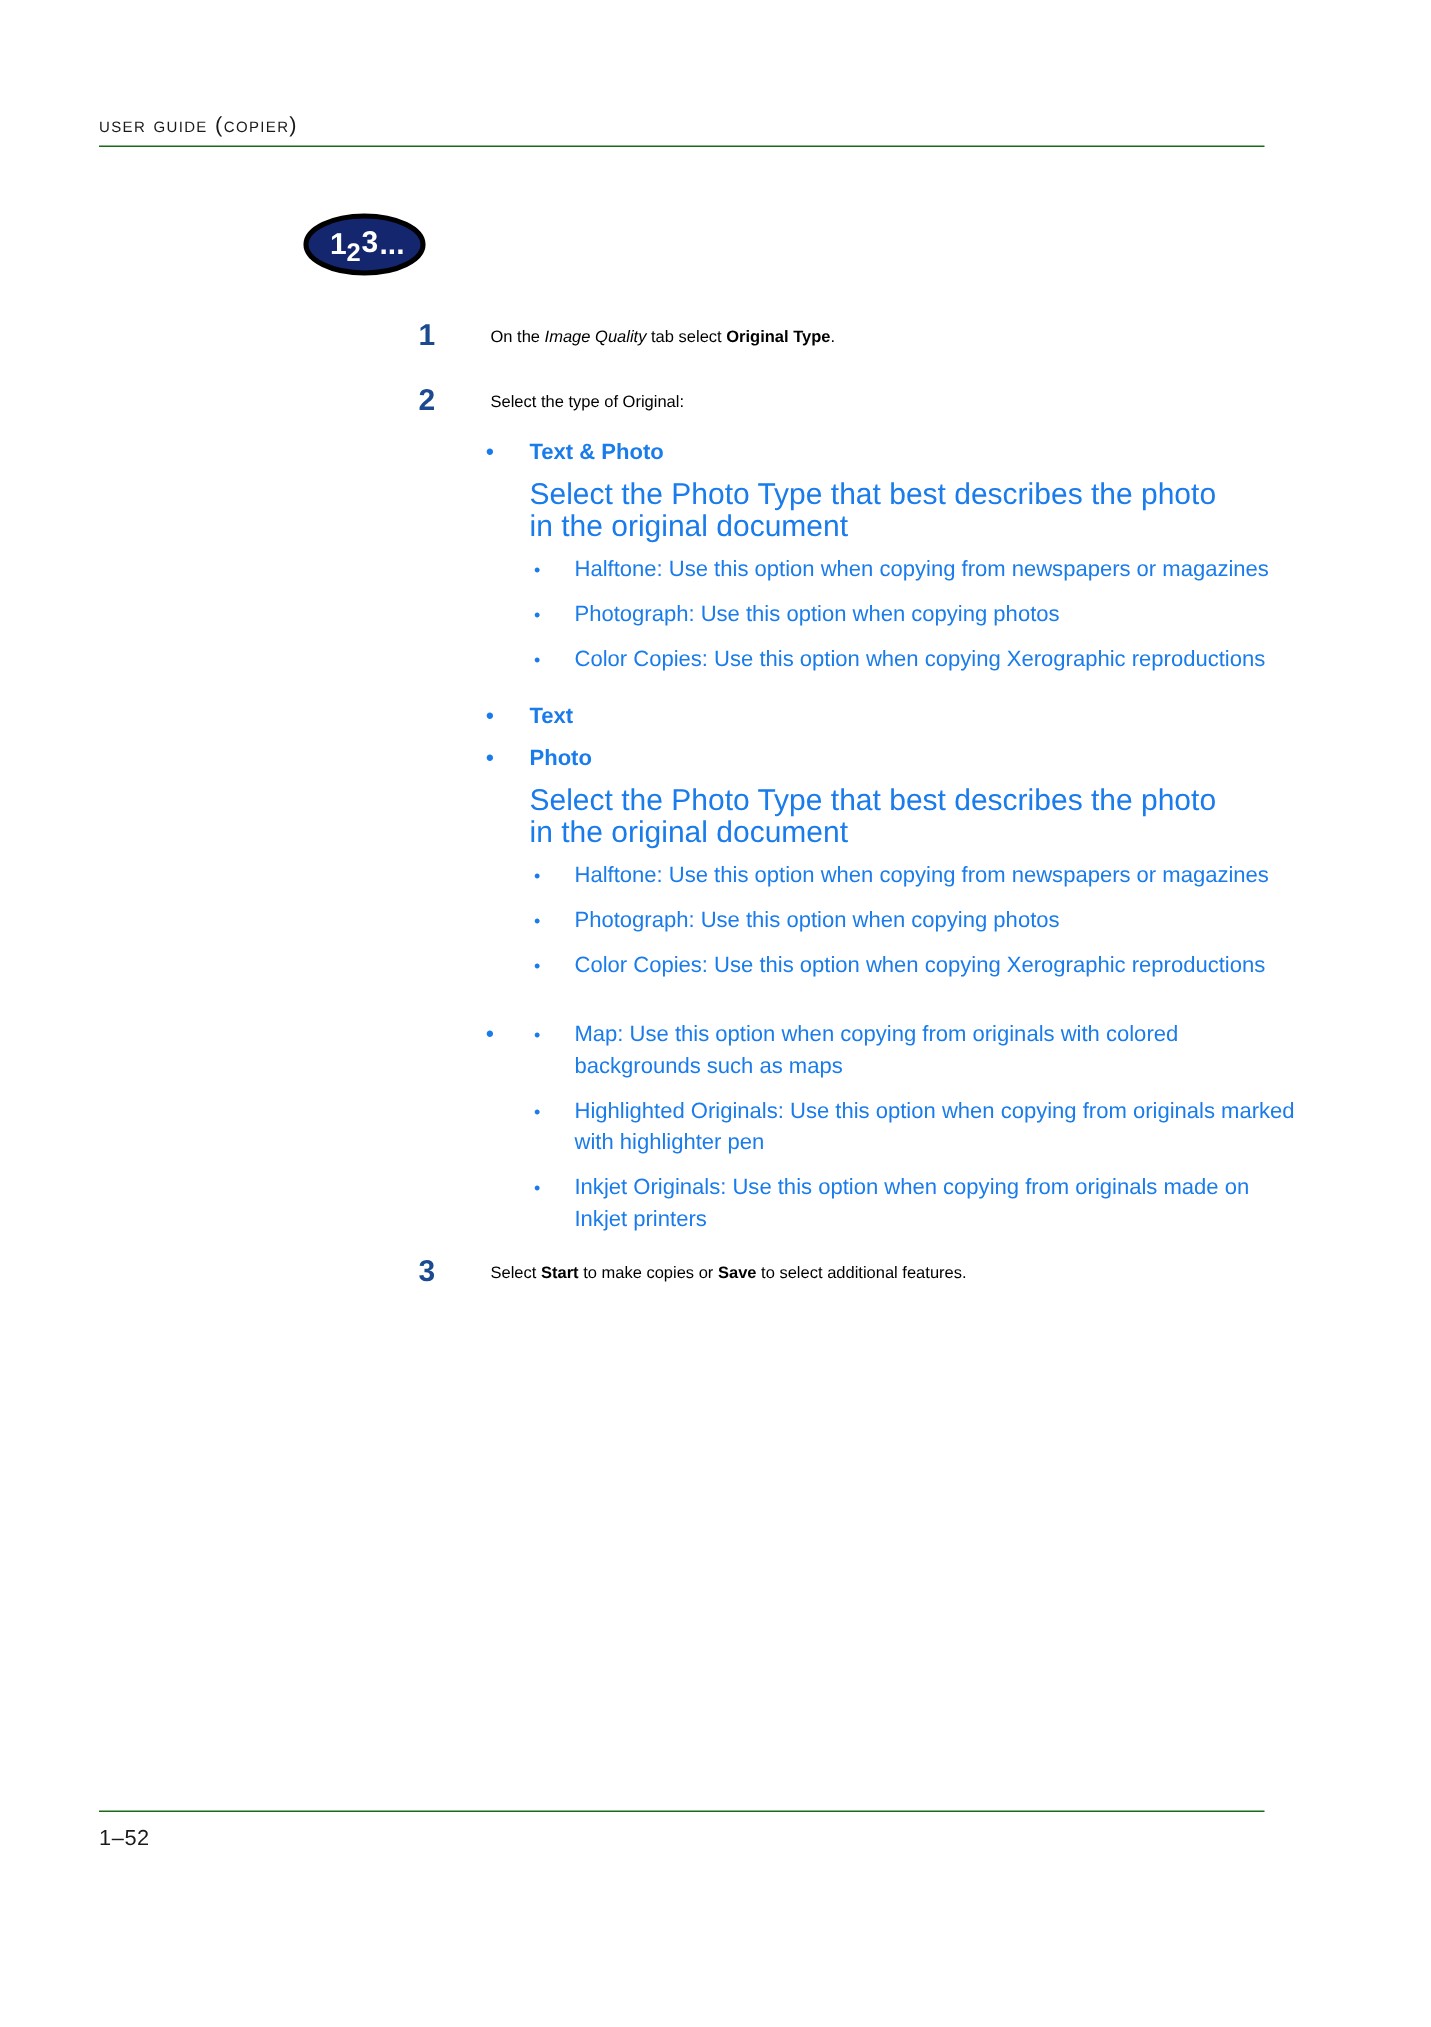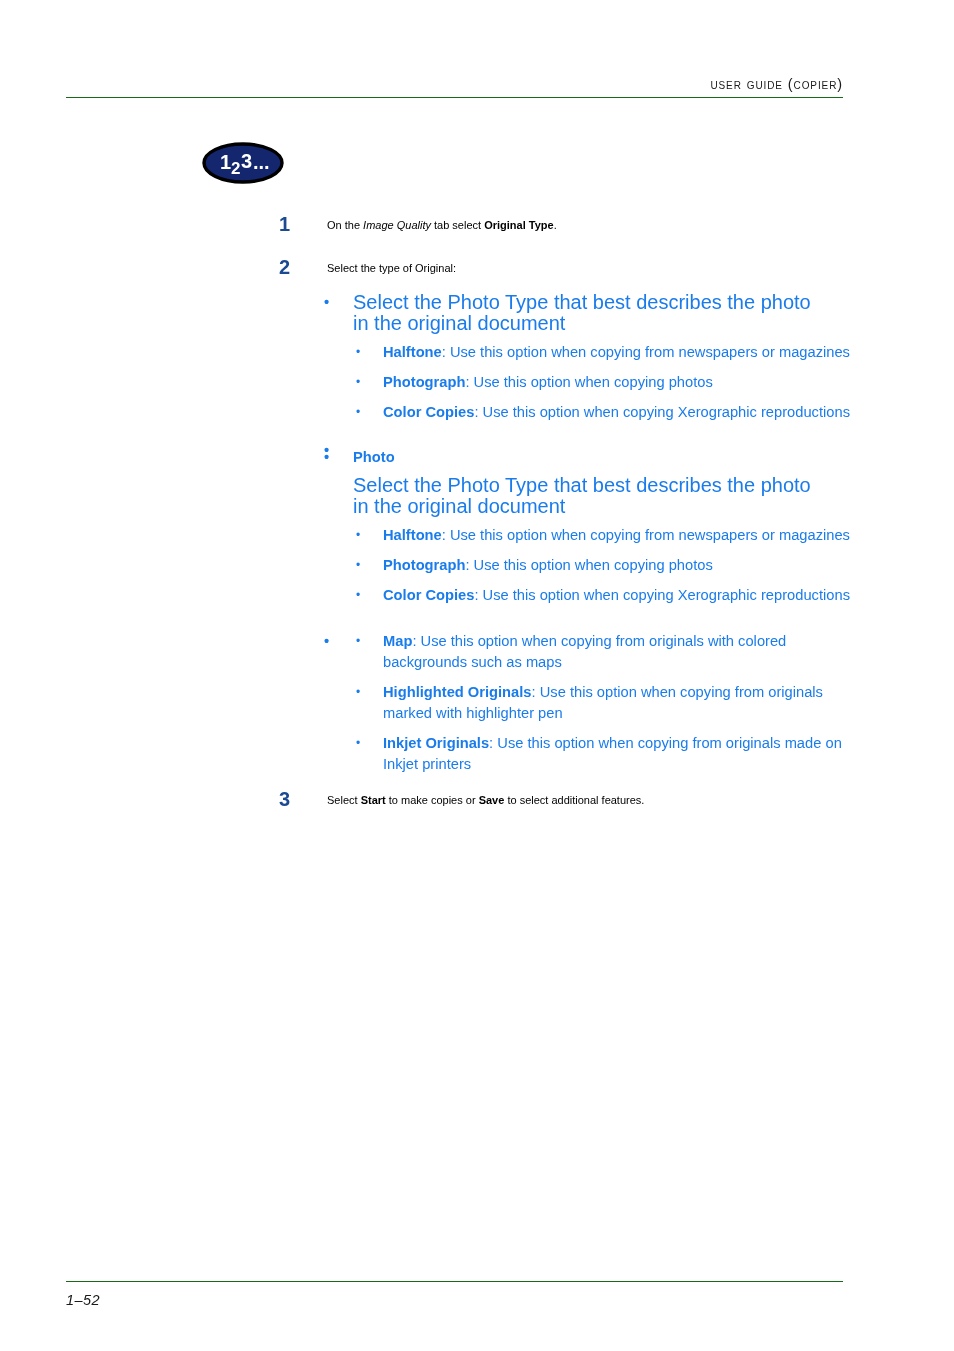--- a/index.html
+++ b/index.html
@@ -19,21 +19,20 @@
     position: absolute;
     inset: 0;
   }
 
   
   .running-header {
     position: absolute;
     left: 66px;
     top: 76px;
     width: 777px;
-    text-align: right;
   }
   .running-header-text {
     font-size: 14.5px;
     letter-spacing: 0.9px;
     color: #1a1a1a;
     font-variant: small-caps;
     text-transform: lowercase;
     font-weight: 400;
     white-space: nowrap;
   }
@@ -141,32 +140,31 @@
     max-width: 483px;
   }
   .opt-l2 > .bullet {
     position: absolute;
     left: 3px;
     top: 0;
     font-size: 12px;
     line-height: 21px;
   }
   .opt-l2 .term {
-    font-weight: bold;
+    font-weight: normal;
   }
 
   .gap-after-group { height: 8px; }
 
   
   .footer {
     position: absolute;
     left: 66px;
-    top: 1281px;
+    top: 1207px;
     width: 777px;
-    font-style: italic;
   }
   .footer .rule-green2 {
     height: 0;
     border-top: 1.6px solid #176b17;
   }
   .footer-page {
     margin-top: 10px;
     font-size: 14.5px;
     color: #1a1a1a;
     letter-spacing: 0.4px;
@@ -205,40 +203,42 @@
       <div class="step-row">
         <div class="step-num">2</div>
         <div class="step-body">Select the type of Original:</div>
       </div>
 
       <div class="opts">
 
         <div class="opt-group">
           <div class="opt-l1">
             <span class="bullet">•</span>
+            <div class="opt-title">Text &amp; Photo</div>
             <div class="opt-desc">Select the Photo Type that best describes the photo in the original document</div>
           </div>
           <div class="opt-l2wrap">
             <div class="opt-l2">
               <span class="bullet">•</span><span class="term">Halftone</span><span>: Use this option when copying from newspapers or magazines</span>
             </div>
             <div class="opt-l2">
               <span class="bullet">•</span><span class="term">Photograph</span><span>: Use this option when copying photos</span>
             </div>
             <div class="opt-l2">
               <span class="bullet">•</span><span class="term">Color Copies</span><span>: Use this option when copying Xerographic reproductions</span>
             </div>
           </div>
         </div>
 
         <div class="gap-after-group"></div>
 
         <div class="opt-group">
           <div class="opt-l1">
             <span class="bullet">•</span>
+            <div class="opt-title">Text</div>
           </div>
         </div>
 
         <div style="height:7px"></div>
 
         <div class="opt-group">
           <div class="opt-l1">
             <span class="bullet">•</span>
             <div class="opt-title">Photo</div>
             <div class="opt-desc">Select the Photo Type that best describes the photo in the original document</div>

